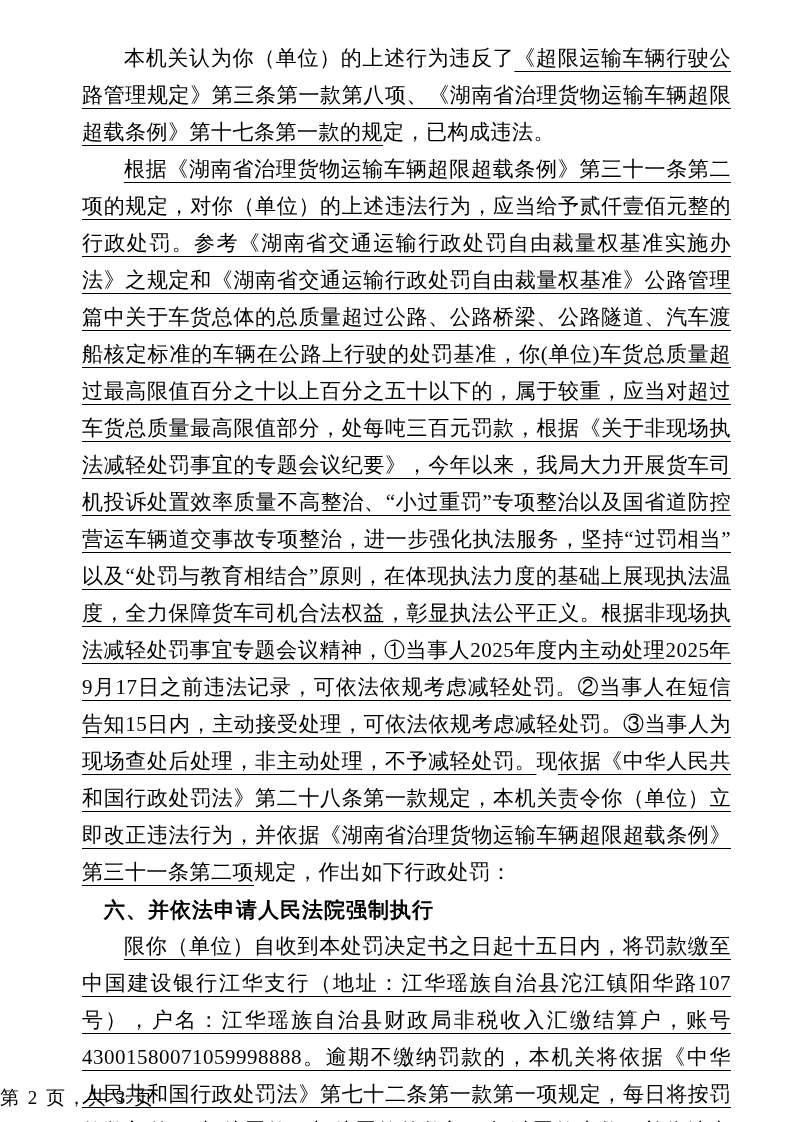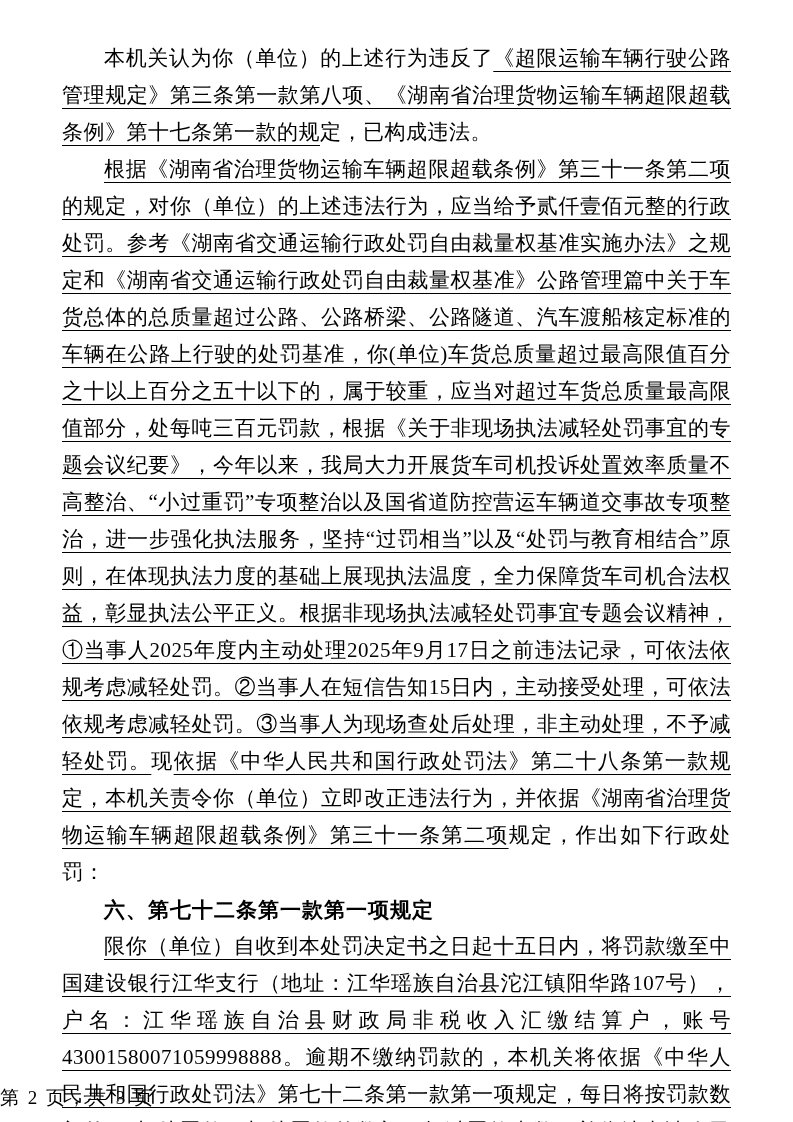--- a/index.html
+++ b/index.html
@@ -20,20 +20,21 @@
   }
   .doc-body {
     width: 100%;
   }
   .para {
     font-size: 21px;
     line-height: 37px;
     text-align: justify;
     text-indent: 2em;
     letter-spacing: 0.5px;
+    margin-left: 20px;
   }
   .heading {
     font-size: 21px;
     line-height: 37px;
     text-indent: 2em;
     font-weight: bold;
     font-family: "Liberation Sans", "DejaVu Sans", sans-serif;
     letter-spacing: 1px;
   }
   .u {
@@ -50,19 +51,19 @@
     letter-spacing: 2px;
   }
 </style>
 </head>
 <body>
 
 <div class="page">
   <main class="doc-body" id="doc-body">
       <div class="para"><span>本机关认为你（单位）的上述行为违反了</span><span class="u">《超限运输车辆行驶公路管理规定》第三条第一款第八项、《湖南省治理货物运输车辆超限超载条例》第十七条第一款的规</span><span>定，已构成违法。</span></div>
       <div class="para"><span class="u">根据《湖南省治理货物运输车辆超限超载条例》第三十一条第二项的规定，对你（单位）的上述违法行为，应当给予贰仟壹佰元整的行政处罚。参考《湖南省交通运输行政处罚自由裁量权基准实施办法》之规定和《湖南省交通运输行政处罚自由裁量权基准》公路管理篇中关于车货总体的总质量超过公路、公路桥梁、公路隧道、汽车渡船核定标准的车辆在公路上行驶的处罚基准，你(单位)车货总质量超过最高限值百分之十以上百分之五十以下的，属于较重，应当对超过车货总质量最高限值部分，处每吨三百元罚款，根据《关于非现场执法减轻处罚事宜的专题会议纪要》，今年以来，我局大力开展货车司机投诉处置效率质量不高整治、“小过重罚”专项整治以及国省道防控营运车辆道交事故专项整治，进一步强化执法服务，坚持“过罚相当”以及“处罚与教育相结合”原则，在体现执法力度的基础上展现执法温度，全力保障货车司机合法权益，彰显执法公平正义。根据非现场执法减轻处罚事宜专题会议精神，①当事人2025年度内主动处理2025年9月17日之前违法记录，可依法依规考虑减轻处罚。②当事人在短信告知15日内，主动接受处理，可依法依规考虑减轻处罚。③当事人为现场查处后处理，非主动处理，不予减轻处罚。</span><span>现</span><span class="u">依据《中华人民共和国行政处罚法》第二十八条第一款规定，本机关责令你（单位）立即改正违法行为，并依据《湖南省治理货物运输车辆超限超载条例》第三十一条第二项</span><span>规定，作出如下行政处罚：</span></div>
-      <div class="heading"><span>六、第七十二条第一款第一项规定</span></div>
+      <div class="heading"><span>六、并依法申请人民法院强制执行</span></div>
       <div class="para"><span class="u">限你（单位）自收到本处罚决定书之日起十五日内，将罚款缴至中国建设银行江华支行（地址：江华瑶族自治县沱江镇阳华路107号），户名：江华瑶族自治县财政局非税收入汇缴结算户，账号43001580071059998888。逾期不缴纳罚款的，本机关将依据《中华人民共和国行政处罚法》第七十二条第一款第一项规定，每日将按罚款数额的3%加处罚款。加处罚款的数额不超过罚款本数，并依法申请人民法院强制执行。</span></div>
     </main>
   <footer class="page-footer">
     <span>第 2 页，共 3 页</span>
   </footer>
 </div>
 
 </body></html>

